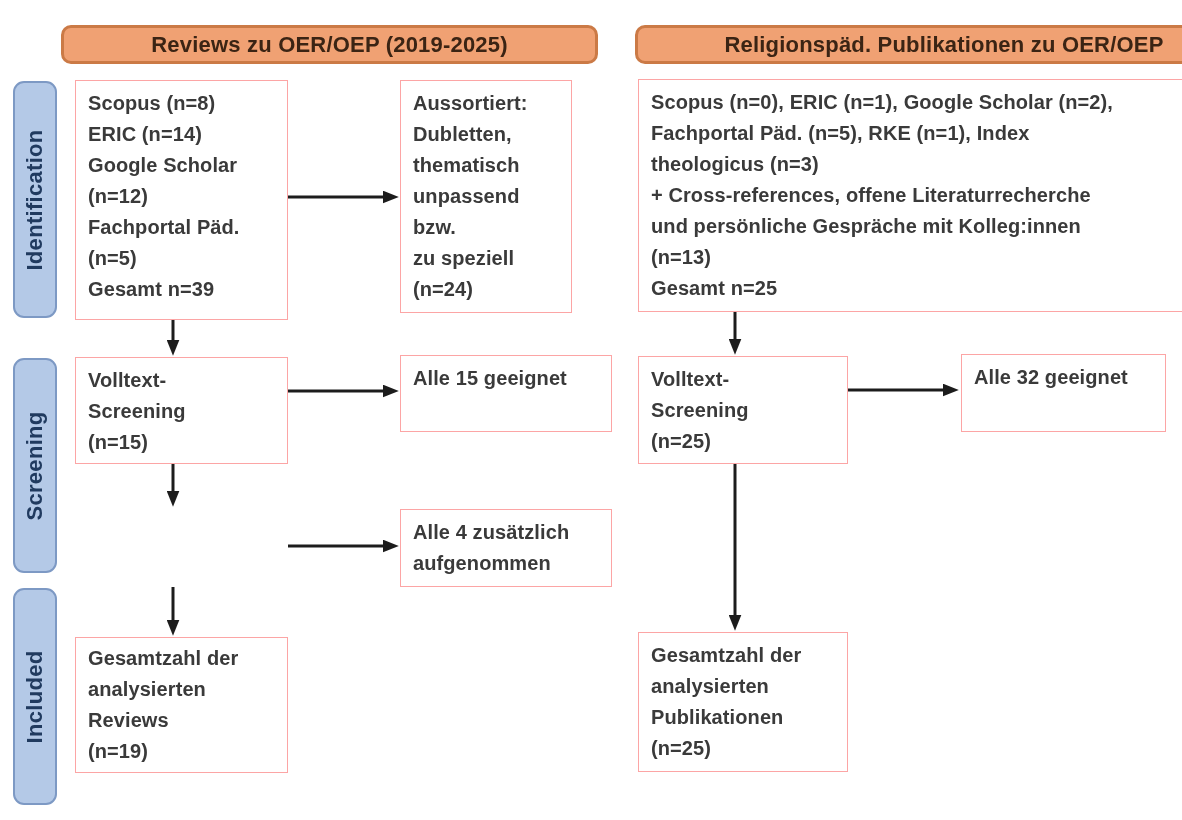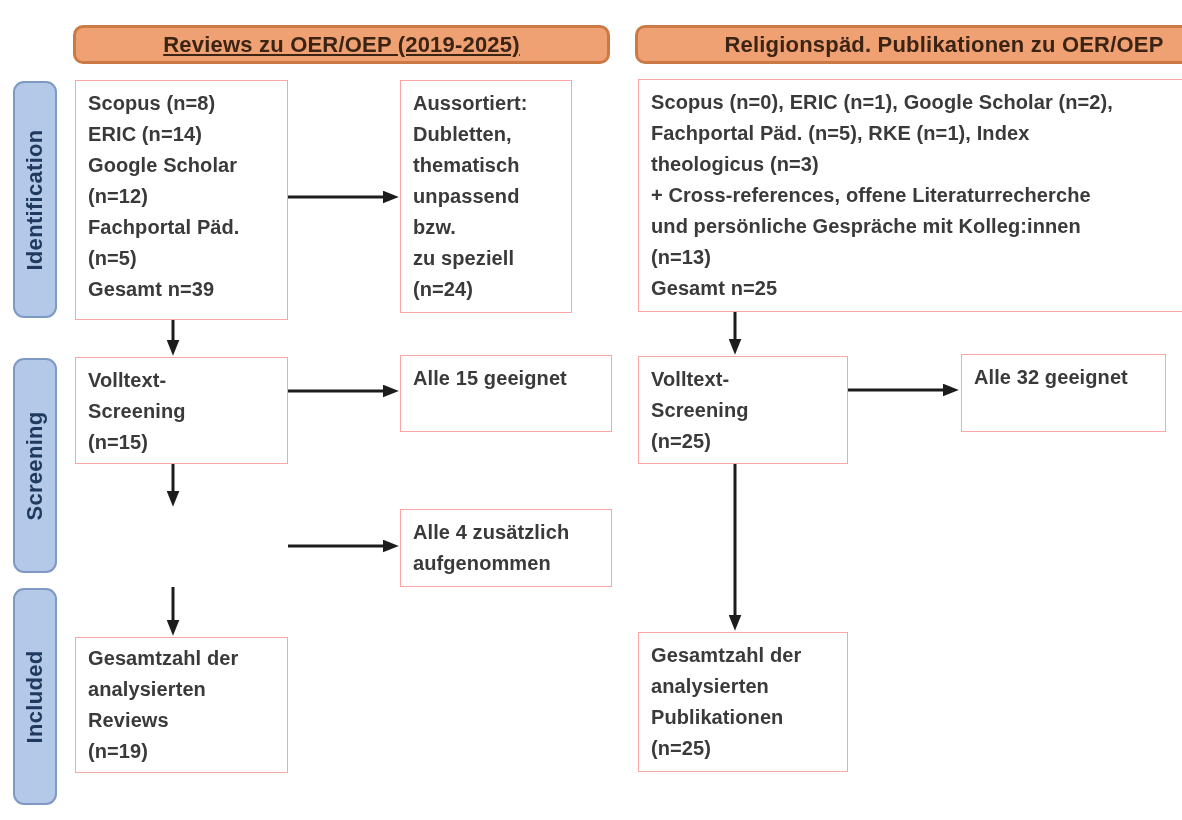--- a/index.html
+++ b/index.html
@@ -73,21 +73,21 @@
   svg.arrows line {
     stroke: #1C1C1C;
     stroke-width: 3;
   }
 </style>
 </head>
 <body>
 
 <div class="canvas">
 
-  <div class="col-header" style="left:73px; top:25px; width:537px; height:39px;text-decoration:underline;">Reviews zu OER/OEP (2019-2025)</div>
+  <div class="col-header" style="left:61px; top:25px; width:537px; height:39px;">Reviews zu OER/OEP (2019-2025)</div>
   <div class="col-header" style="left:635px; top:25px; width:618px; height:39px;">Religionspäd. Publikationen zu OER/OEP</div>
 
   <div class="stage-label" style="left:13px; top:81px; width:44px; height:237px;">
     <span>Identification</span>
   </div>
   <div class="stage-label" style="left:13px; top:358px; width:44px; height:215px;">
     <span>Screening</span>
   </div>
   <div class="stage-label" style="left:13px; top:588px; width:44px; height:217px;">
     <span>Included</span>

